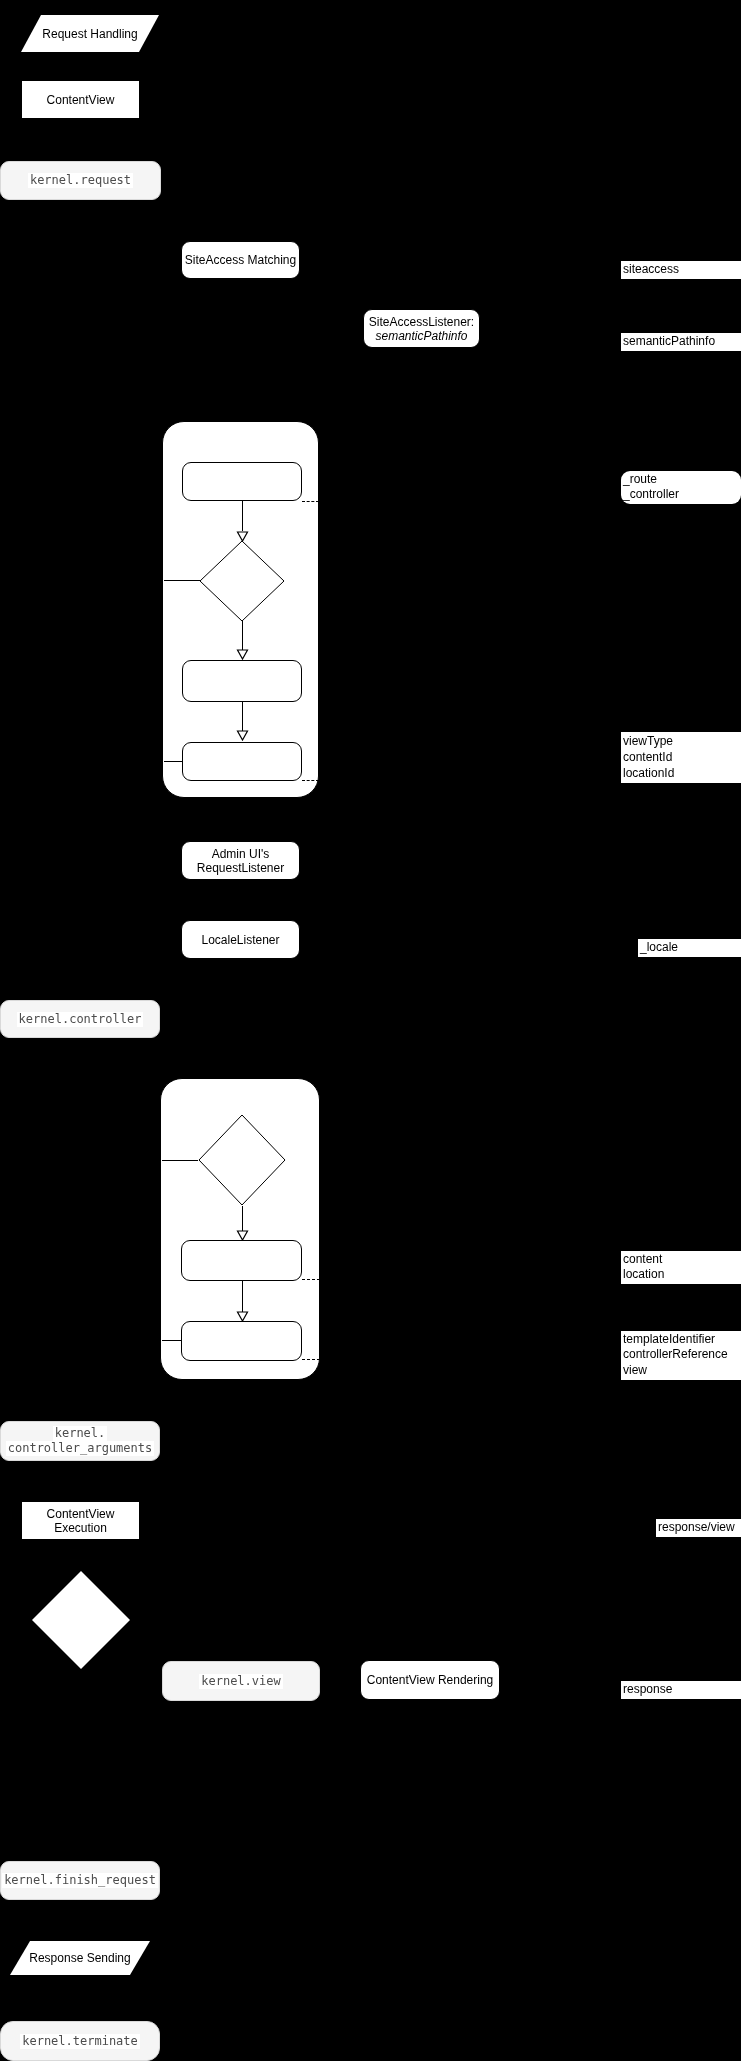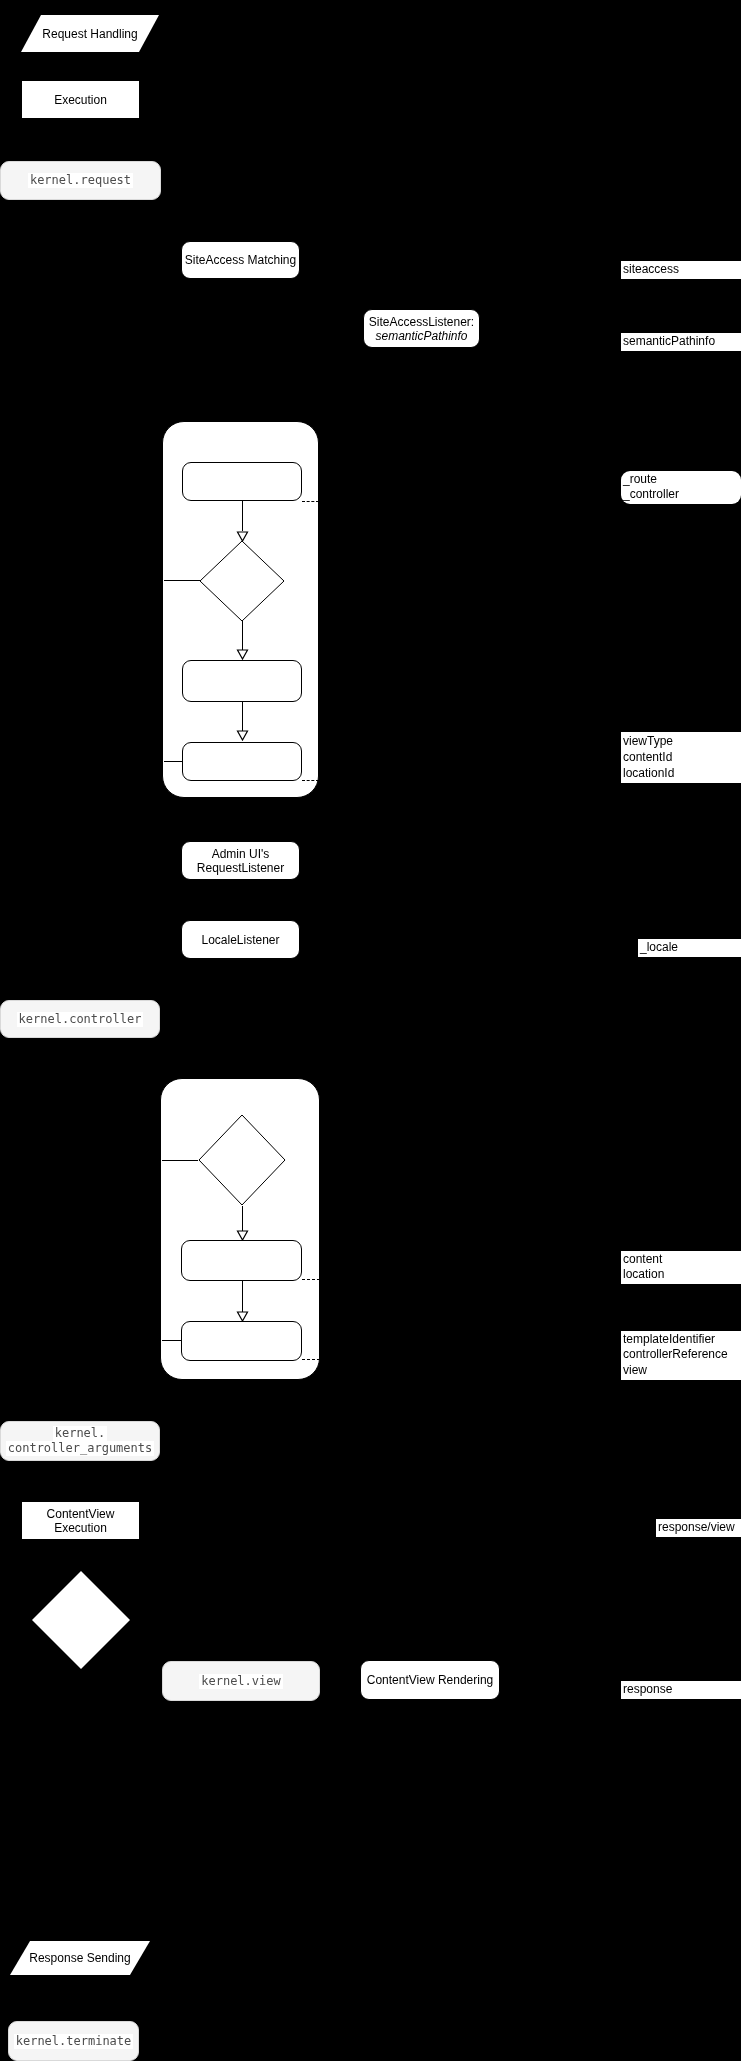--- a/index.html
+++ b/index.html
@@ -32,21 +32,21 @@
 </head>
 <body>
 
 <div class="stage">
 
   <div class="abs para" style="left:21px;top:3px;width:138px;height:37px;clip-path:polygon(14.5% 0,100% 0,85.5% 100%,0 100%);margin-top:12px;">
     <span>Request Handling</span>
   </div>
 
   <div class="abs box" style="left:21px;top:80px;width:119px;height:39px;">
-    <span>Execution</span>
+    <span>ContentView</span>
   </div>
 
   <div class="abs event" style="left:0px;top:161px;width:161px;height:39px;">
     <span class="ln">kernel.request</span>
   </div>
 
   <div class="abs box rounded" style="left:181px;top:241px;width:119px;height:38px;">
     <span>SiteAccess Matching</span>
   </div>
 
@@ -170,26 +170,29 @@
 
   <div class="abs event" style="left:162px;top:1661px;width:158px;height:40px;">
     <span class="ln">kernel.view</span>
   </div>
 
   <div class="abs box rounded" style="left:360px;top:1660px;width:140px;height:40px;">
     <span>ContentView Rendering</span>
   </div>
 
 
+  <div class="abs event" style="left:0px;top:1861px;width:160px;height:39px;">
+    <span class="ln">kernel.finish_request</span>
+  </div>
 
   <div class="abs para" style="left:10px;top:1941px;width:140px;height:34px;clip-path:polygon(14.3% 0,100% 0,85.7% 100%,0 100%);">
     <span>Response Sending</span>
   </div>
 
-  <div class="abs event" style="left:8px;top:2021px;width:131px;height:40px;">
+  <div class="abs event" style="left:0px;top:2021px;width:160px;height:40px;border-radius:13px;">
     <span class="ln">kernel.terminate</span>
   </div>
 
   <div class="abs rlabel" style="left:621px;top:261px;width:120px;">
     <div>siteaccess</div>
   </div>
   <div class="abs rlabel" style="left:621px;top:333px;width:120px;">
     <div>semanticPathinfo</div>
   </div>
   <div class="abs rlabel" style="left:621px;top:471px;width:120px;border-radius:9px;">

